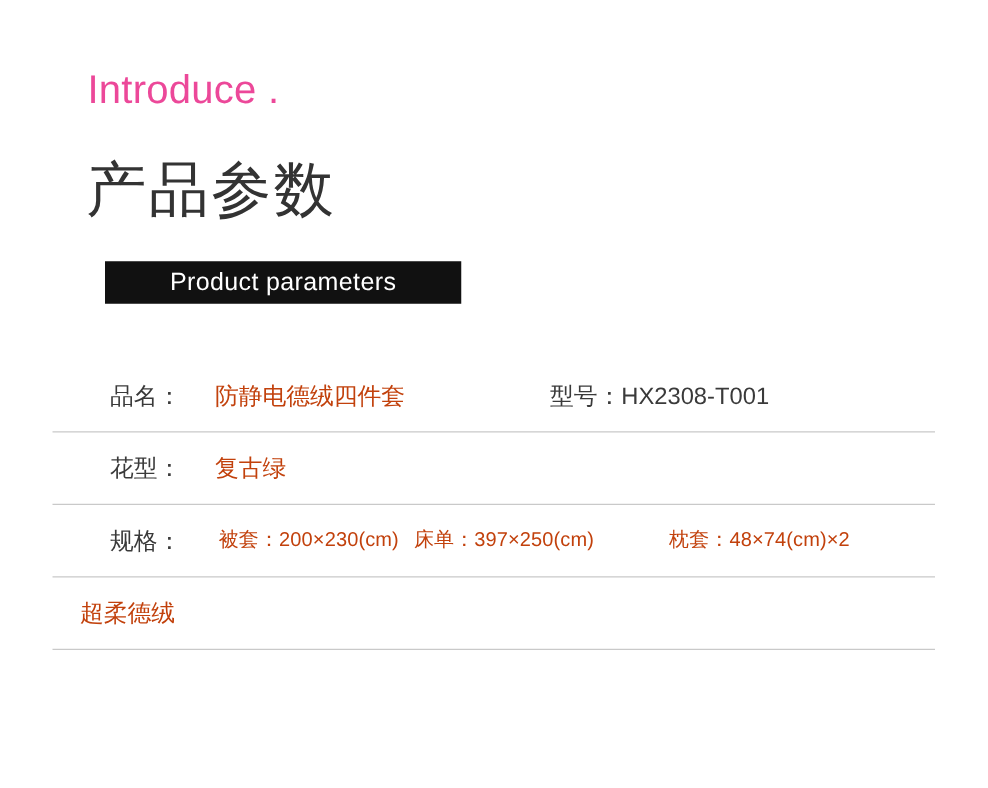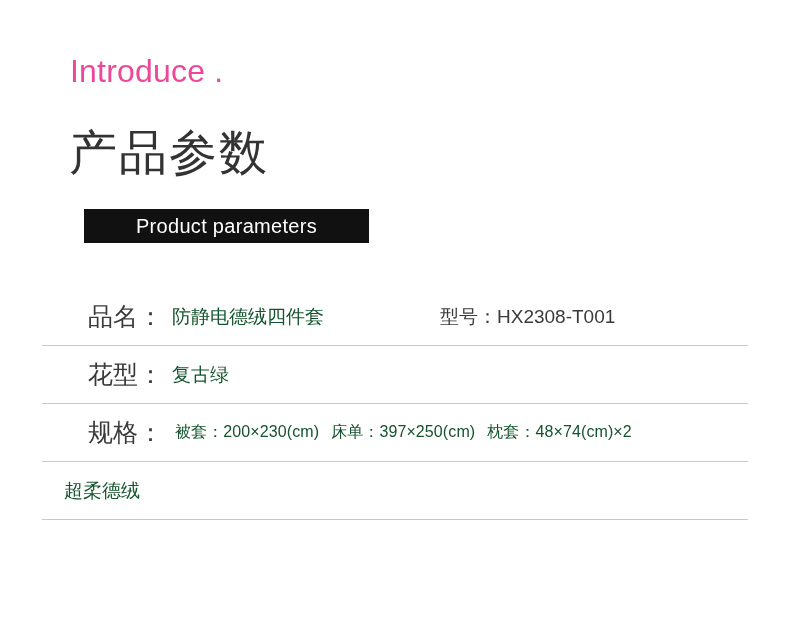--- a/index.html
+++ b/index.html
@@ -79,49 +79,49 @@
     height: 57px;
     border-bottom: 1px solid #c9c9c9;
     display: flex;
     align-items: center;
   }
 
   .param-label {
     width: 108px;
     padding-left: 46px;
     box-sizing: border-box;
-    font-size: 25px;
+    font-size: 19px;
     color: #3a3a3a;
     white-space: nowrap;
     flex: none;
   }
 
   .param-value {
     font-size: 19px;
-    color: #14532d;
+    color: #c2410c;
     white-space: nowrap;
     padding-left: 22px;
   }
 
   .param-value.small {
     font-size: 16px;
     padding-left: 25px;
     letter-spacing: 0.1px;
   }
 
   .param-extra {
     position: absolute;
     left: 398px;
     font-size: 19px;
     color: #3a3a3a;
     white-space: nowrap;
   }
 
   .spec-seg { margin-right: 12px; }
-  .spec-seg:last-child { margin-right: 0; }
+  .spec-seg:last-child { margin-right: 0; margin-left: 48px; }
 </style>
 </head>
 <body>
 
 <div class="page">
 
   <div class="intro-line">Introduce .</div>
 
   <div class="section-title">产品参数</div>
 

